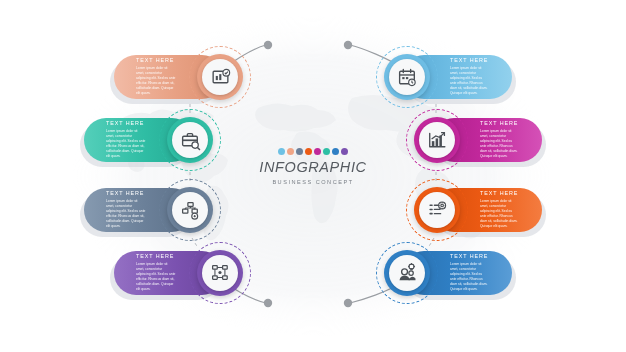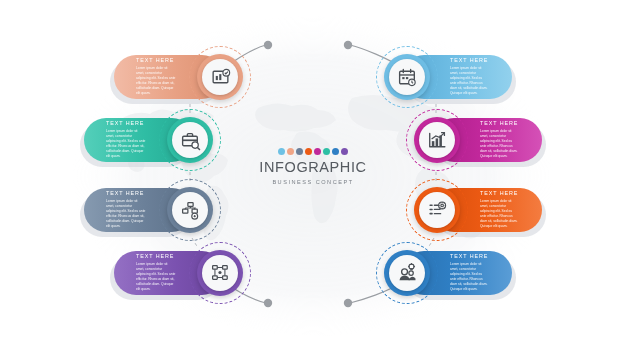--- a/index.html
+++ b/index.html
@@ -47,20 +47,21 @@
     width: 7px;
     height: 7px;
     border-radius: 50%;
   }
   #logo-title {
     font-size: 14.5px;
     letter-spacing: 0.6px;
     color: #555a60;
     font-weight: 400;
     line-height: 1.1;
+    font-style: italic;
   }
   #logo-sub {
     font-size: 5.6px;
     letter-spacing: 1.5px;
     color: #7b8088;
     margin-top: 3px;
   }
 
   
   #connectors {

